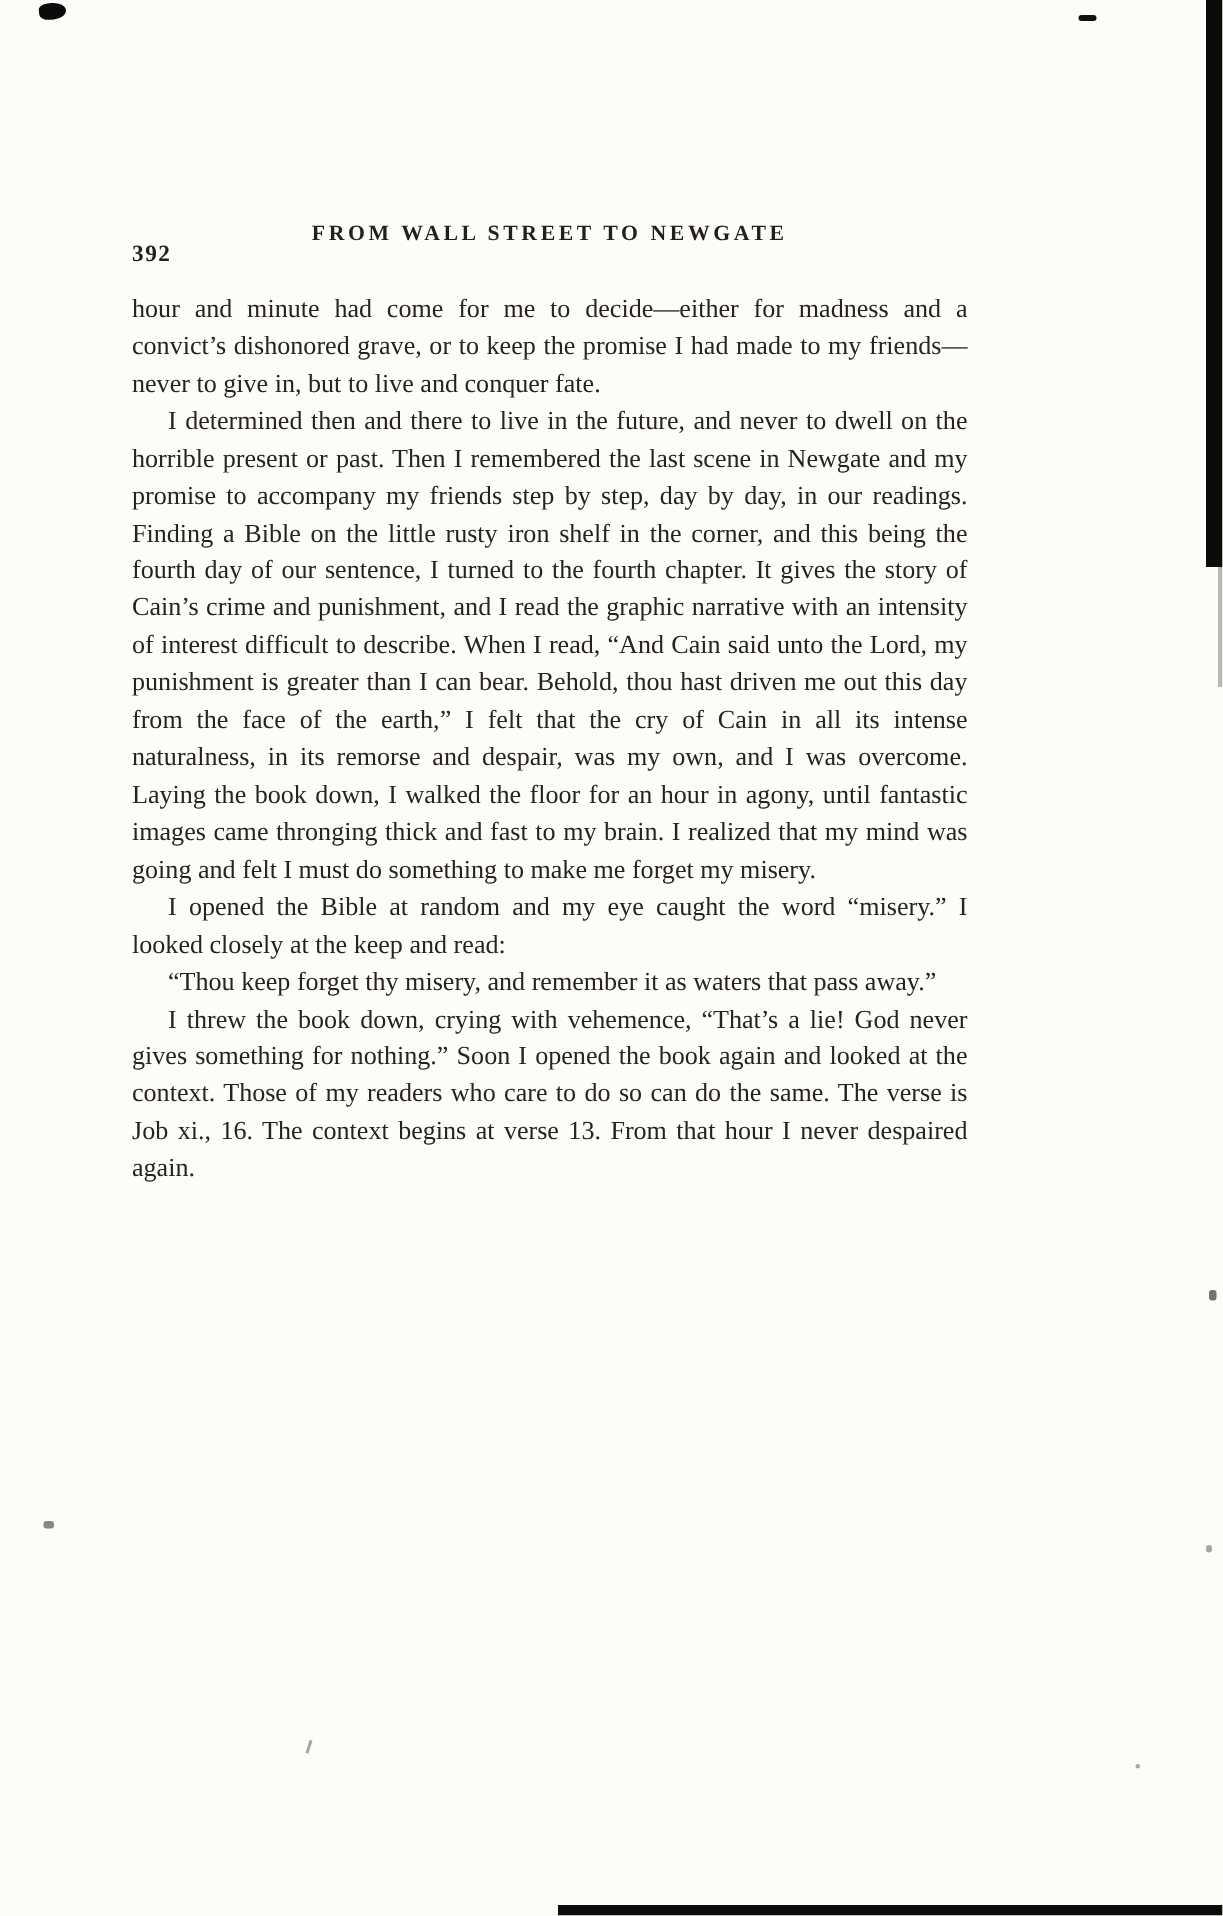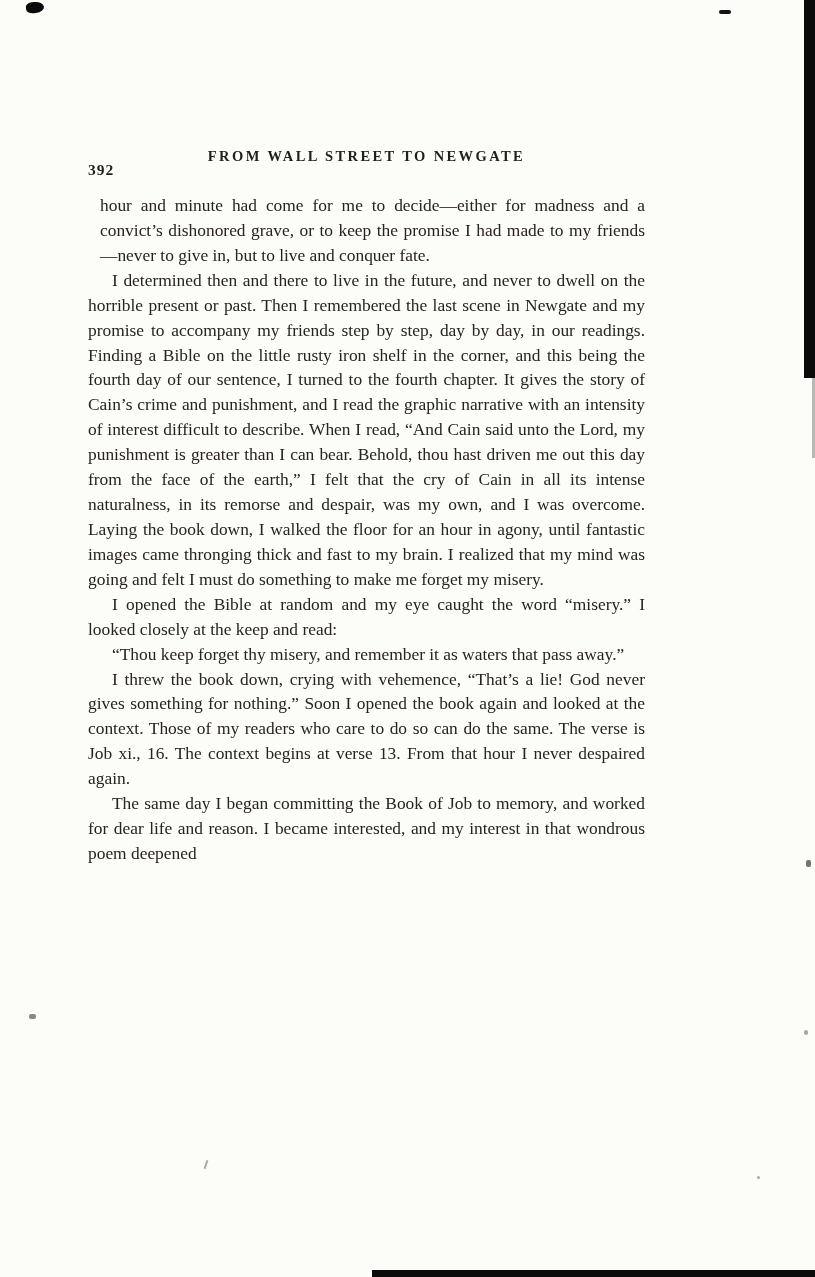--- a/index.html
+++ b/index.html
@@ -63,21 +63,20 @@
     font-size: 17.4px;
     line-height: 24.92px;
     text-align: justify;
   }
   .body-text p {
     margin: 0;
     text-indent: 24px;
   }
   .body-text p.no-indent {
     text-indent: 0;
-    margin-left: 12px;
   }
 </style>
 </head>
 <body>
 
 <div class="artifact edge-bar-right"></div>
 <div class="artifact edge-bar-right-low"></div>
 <div class="artifact edge-bar-bottom"></div>
 <div class="artifact blob-top-left"></div>
 <div class="artifact dash-top-right"></div>
@@ -93,16 +92,15 @@
     <span class="page-number">392</span>
     <div class="running-title">FROM WALL STREET TO NEWGATE</div>
   </div>
 
   <div class="body-text">
     <p class="no-indent">hour and minute had come for me to decide—either for madness and a convict’s dishonored grave, or to keep the promise I had made to my friends—never to give in, but to live and conquer fate.</p>
     <p>I determined then and there to live in the future, and never to dwell on the horrible present or past.  Then I remembered the last scene in Newgate and my promise to accompany my friends step by step, day by day, in our readings.  Finding a Bible on the little rusty iron shelf in the corner, and this being the fourth day of our sentence, I turned to the fourth chapter.  It gives the story of Cain’s crime and punishment, and I read the graphic narrative with an intensity of interest difficult to describe.  When I read, “And Cain said unto the Lord, my punishment is greater than I can bear.  Behold, thou hast driven me out this day from the face of the earth,” I felt that the cry of Cain in all its intense naturalness, in its remorse and despair, was my own, and I was overcome.  Laying the book down, I walked the floor for an hour in agony, until fantastic images came thronging thick and fast to my brain.  I realized that my mind was going and felt I must do something to make me forget my misery.</p>
     <p>I opened the Bible at random and my eye caught the word “misery.”  I looked closely at the keep and read:</p>
     <p>“Thou keep forget thy misery, and remember it as waters that pass away.”</p>
     <p>I threw the book down, crying with vehemence, “That’s a lie!  God never gives something for nothing.”  Soon I opened the book again and looked at the context.  Those of my readers who care to do so can do the same.  The verse is Job xi., 16.  The context begins at verse 13.  From that hour I never despaired again.</p>
-    <p>The same day I began committing the Book of Job to memory, and worked for dear life and reason.  I became interested, and my interest in that wondrous poem deepened</p>
   </div>
 
 </div>
 
 </body></html>

